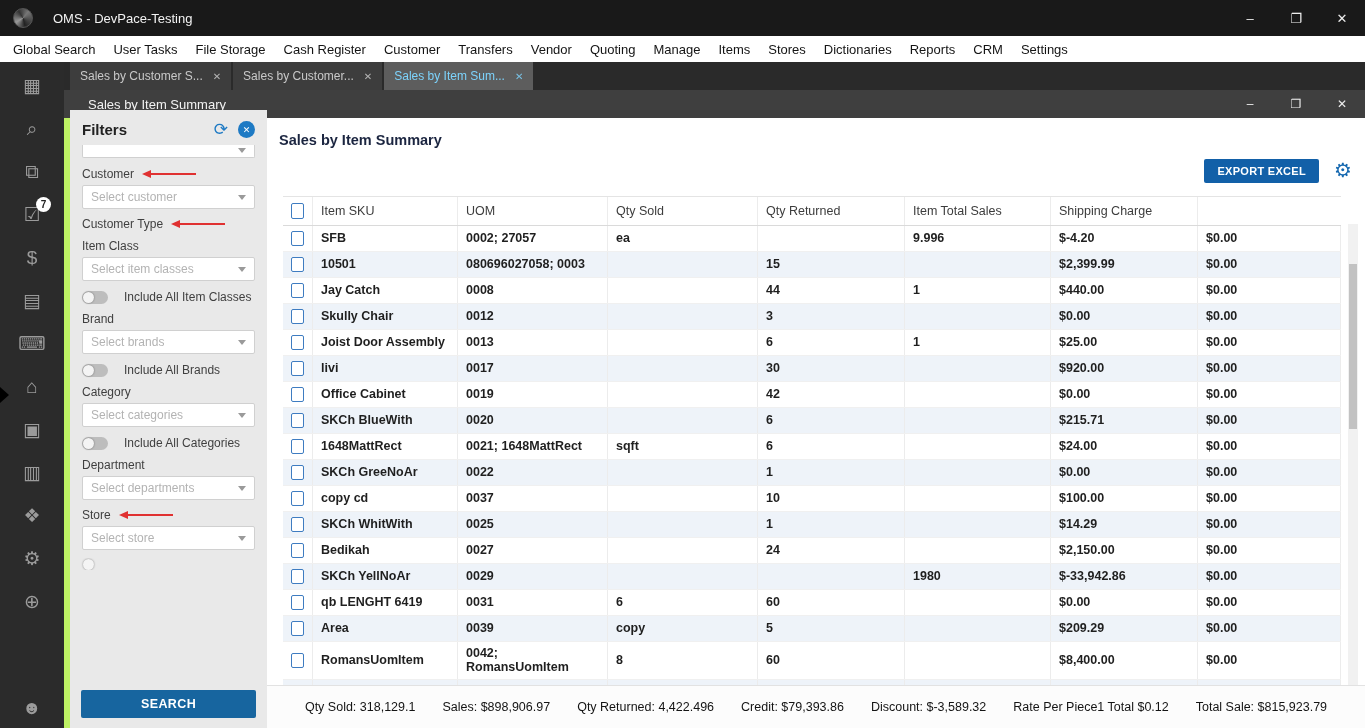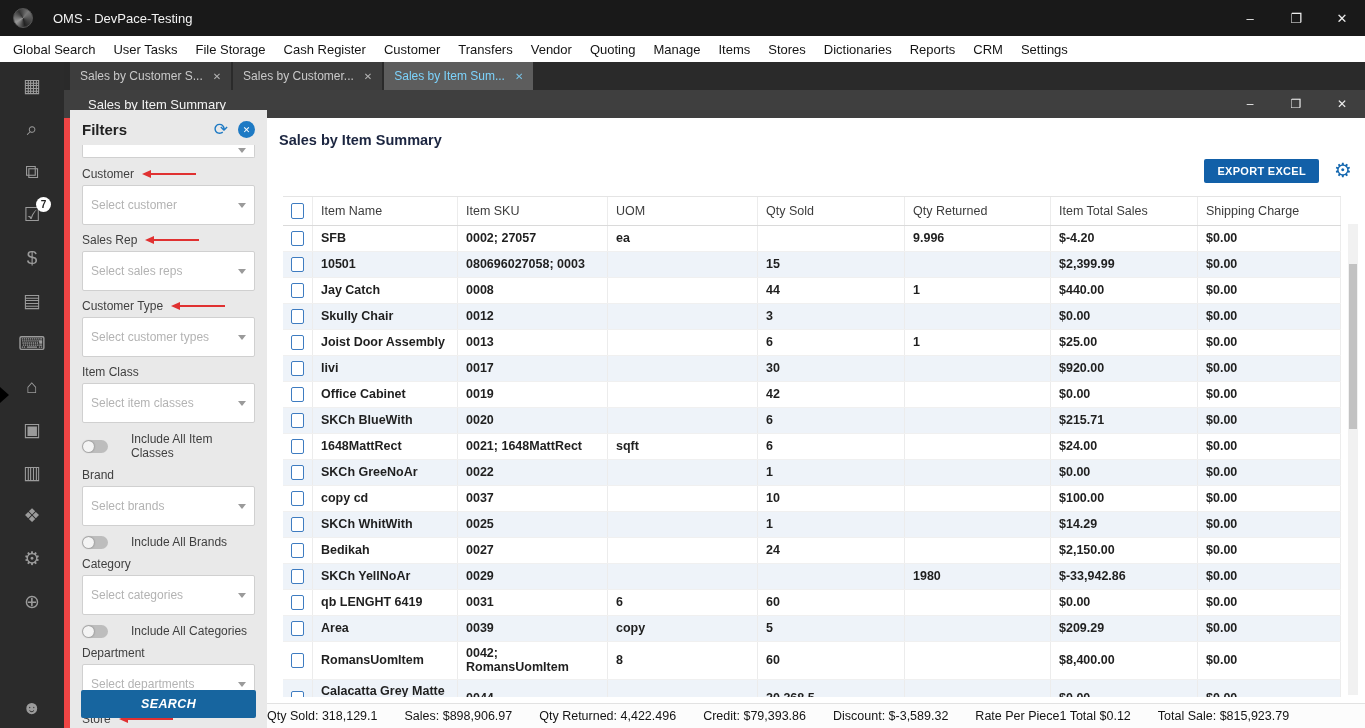--- a/index.html
+++ b/index.html
@@ -28,49 +28,49 @@
   .expander { position:absolute; top:387px; left:0; width:0; height:0; border-top:8px solid transparent; border-bottom:8px solid transparent; border-left:9px solid #000; z-index:5; }
 
   
   .tabstrip { position:absolute; top:62px; left:64px; right:0; height:28px; background:#2a2a2a; display:flex; align-items:stretch; padding-left:6px; gap:2px; }
   .tab { min-width:148px; background:#3d3d3d; color:#c9c9c9; display:flex; align-items:center; justify-content:space-between; padding:0 10px; font-size:12px; }
   .tab.active { background:#5d5d5d; color:#7dd3fc; }
   .tab-label { white-space:nowrap; overflow:hidden; }
   .tab-close { font-size:10px; margin-left:10px; opacity:.85; }
 
   
-  .inner-window { position:absolute; top:90px; left:64px; right:0; bottom:0; background:#ef4444; }
+  .inner-window { position:absolute; top:90px; left:64px; right:0; bottom:0; background:#bef264; }
   .iw-header { position:absolute; top:0; left:0; right:0; height:28px; background:#3f3f3f; display:flex; align-items:center; color:#f2f2f2; padding-left:24px; font-size:13px; }
   .iw-controls { margin-left:auto; display:flex; height:28px; }
   .iwc { width:46px; height:28px; display:flex; align-items:center; justify-content:center; font-size:12px; color:#eee; }
 
   
   .filters-panel { position:absolute; top:20px; left:6px; width:197px; bottom:0; background:#e9e9e9; overflow:hidden; }
   .f-head { display:flex; align-items:center; padding:11px 12px 7px 12px; }
   .f-title { font-size:15px; font-weight:bold; color:#222; }
   .f-refresh { margin-left:auto; color:#1e7ac4; font-size:17px; line-height:1; margin-right:10px; }
   .f-clear { width:17px; height:17px; border-radius:50%; background:#1e7ac4; color:#fff; font-size:9px; display:flex; align-items:center; justify-content:center; }
   .f-cut-box { height:13px; margin:0 12px 9px 12px; background:#fff; border:1px solid #d0d0d0; border-top:none; border-radius:0 0 2px 2px; position:relative; }
   .f-cut-box .chev { position:absolute; right:8px; bottom:4px; }
   .f-groups { padding:0 12px; }
   .fgroup { margin-bottom:8px; }
   .flabel-row { display:flex; align-items:center; margin:2px 0 4px 0; }
   .flabel { font-size:12px; color:#3f3f3f; }
   .red-arrow { display:none; align-items:center; margin-left:8px; }
   .red-arrow.show { display:inline-flex; }
   .red-arrow .head { width:0; height:0; border-top:4px solid transparent; border-bottom:4px solid transparent; border-right:9px solid #e03131; }
   .red-arrow .shaft { width:45px; height:2.5px; background:#e03131; }
-  .fselect { height:40px; background:#fff; border:1px solid #d0d0d0; border-radius:2px; display:flex; align-items:center; padding:0 8px; }
+  .fselect { height:24px; background:#fff; border:1px solid #d0d0d0; border-radius:2px; display:flex; align-items:center; padding:0 8px; }
   .fplaceholder { font-size:12px; color:#b3b3b3; white-space:nowrap; overflow:hidden; }
   .chev { margin-left:auto; width:0; height:0; border-left:4px solid transparent; border-right:4px solid transparent; border-top:5px solid #9a9a9a; }
-  .ftoggle-row { display:flex; align-items:center; gap:23px; margin:9px 0 2px 0; }
+  .ftoggle-row { display:flex; align-items:center; gap:16px; margin:9px 0 2px 0; }
   .toggle-pill { position:relative; width:26px; height:13px; background:#bdbdbd; border-radius:7px; flex:none; }
   .toggle-pill i { position:absolute; left:1px; top:1px; width:11px; height:11px; border-radius:50%; background:#f4f4f4; box-shadow:0 0 2px rgba(0,0,0,.45); }
   .f-cut-toggle { height:12px; overflow:hidden; padding:0 12px; margin-top:2px; }
-  .search-btn { position:absolute; left:11px; right:11px; bottom:10px; height:28px; background:#17659f; color:#fff; font-size:12.5px; font-weight:bold; letter-spacing:.4px; display:flex; align-items:center; justify-content:center; border-radius:2px;font-style:italic; }
+  .search-btn { position:absolute; left:11px; right:11px; bottom:10px; height:28px; background:#17659f; color:#fff; font-size:12.5px; font-weight:bold; letter-spacing:.4px; display:flex; align-items:center; justify-content:center; border-radius:2px; }
 
   
   .main { position:absolute; top:28px; left:203px; right:0; bottom:0; background:#fff; }
   .main-title { position:absolute; top:14px; left:12px; font-size:14.5px; font-weight:bold; color:#1b2540; }
   .export-btn { position:absolute; top:41px; right:46px; height:24px; padding:0 13px; background:#1260a8; color:#fff; font-size:11px; font-weight:bold; letter-spacing:.3px; display:flex; align-items:center; border-radius:2px; }
   .gear { position:absolute; top:42px; right:13px; color:#1468b0; font-size:20px; line-height:1; }
 
   
   .tbl { position:absolute; top:78px; left:16px; right:24px; bottom:31px; overflow:hidden; background:#fff; }
   .grid-row { display:grid; grid-template-columns:30px 145px 150px 150px 147px 146px 147px 1fr; }
@@ -81,21 +81,21 @@
   .grid-body .grid-row > div { padding:4px 8px; font-size:12.5px; color:#1f1f1f; border-right:1px solid #ececec; min-height:25px; display:flex; align-items:center; line-height:1.15; }
   .c-check { justify-content:center; }
   .checkbox { display:inline-block; width:15px; height:15px; border:1.6px solid #3e7cc1; border-radius:2px; background:#fff; }
   .checkbox.hdr { width:16px; height:16px; }
 
   
   .vscroll { position:absolute; top:106px; right:7px; width:10px; bottom:33px; background:#f1f1f1; }
   .vthumb { position:absolute; top:40px; left:1px; right:1px; height:165px; background:#c2c2c2; }
 
   
-  .status { position:absolute; left:0; right:0; bottom:0; height:25px; background:#fcfcfc; border-top:1px solid #e2e2e2; display:flex; align-items:center; gap:27px; font-size:12.5px; color:#141414; white-space:nowrap; }
+  .status { position:absolute; left:0; right:0; bottom:0; height:43px; background:#fcfcfc; border-top:1px solid #e2e2e2; display:flex; align-items:center; justify-content:center; gap:27px; font-size:12.5px; color:#141414; white-space:nowrap; }
 </style>
 </head>
 <body>
 
 <div class="screen">
 
   <div class="titlebar">
     <span class="app-logo"></span>
     <span class="tb-title">OMS - DevPace-Testing</span>
     <div class="win-controls">
@@ -260,47 +260,29 @@
                 <i class="shaft"></i>
               </span>
             </div>
             <div class="fselect">
               <span class="fplaceholder">Select customer</span>
               <span class="chev"></span>
             </div>
 
           </div>
 
-          <div class="fgroup">
-            <div class="flabel-row">
-              <span class="flabel">Sales Rep</span>
-              <span class="red-arrow show">
-                <i class="head"></i>
-                <i class="shaft"></i>
-              </span>
-            </div>
-            <div class="fselect">
-              <span class="fplaceholder">Select sales reps</span>
-              <span class="chev"></span>
-            </div>
-
-          </div>
 
           <div class="fgroup">
             <div class="flabel-row">
               <span class="flabel">Customer Type</span>
               <span class="red-arrow show">
                 <i class="head"></i>
                 <i class="shaft"></i>
               </span>
             </div>
-            <div class="fselect">
-              <span class="fplaceholder">Select customer types</span>
-              <span class="chev"></span>
-            </div>
 
           </div>
 
           <div class="fgroup">
             <div class="flabel-row">
               <span class="flabel">Item Class</span>
 
             </div>
             <div class="fselect">
               <span class="fplaceholder">Select item classes</span>
@@ -386,21 +368,20 @@
     <div class="main">
       <div class="main-title">Sales by Item Summary</div>
       <div class="export-btn">EXPORT EXCEL</div>
       <div class="gear">⚙</div>
 
       <div class="tbl">
         <div class="grid-row grid-header">
           <div class="c-check">
               <span class="checkbox hdr"></span>
             </div>
-          <div>Item Name</div>
           <div>Item SKU</div>
           <div>UOM</div>
           <div>Qty Sold</div>
           <div>Qty Returned</div>
           <div>Item Total Sales</div>
           <div>Shipping Charge</div>
         </div>
         <div class="grid-body">
 
             <div class="grid-row">

